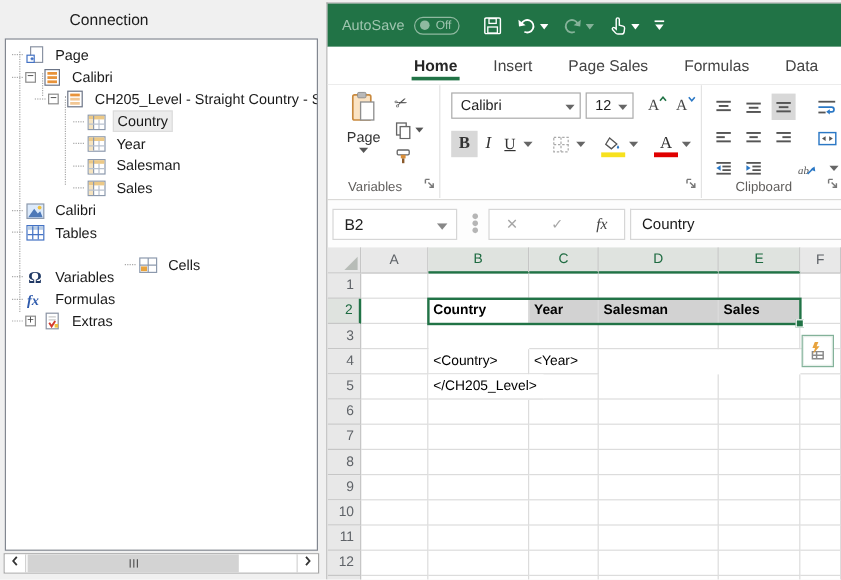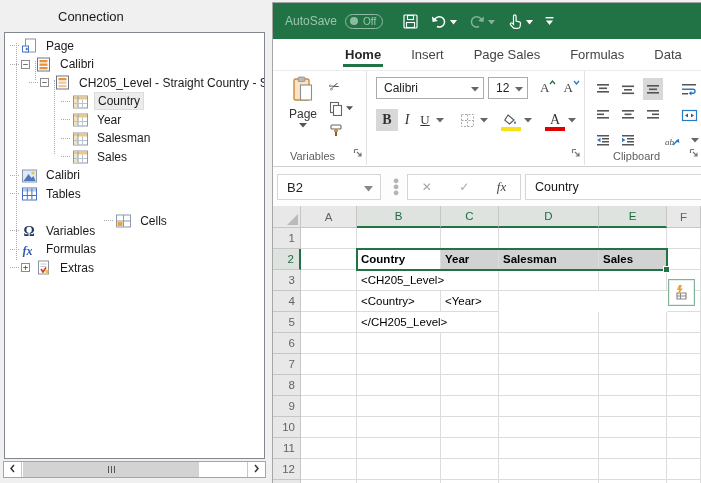--- a/index.html
+++ b/index.html
@@ -598,21 +598,20 @@
       <div class="cell" style="left: 394px; top: 22px; width: 34px; height: 21px;"></div>
       <div class="gh rowh sel-row" style="left: 0px; top: 43px; width: 28px; height: 21px;">2</div>
       <div class="cell" style="left: 28px; top: 43px; width: 56px; height: 21px;"></div>
       <div class="cell bold" style="left: 84px; top: 43px; width: 84px; height: 21px;">Country</div>
       <div class="cell bold range" style="left: 168px; top: 43px; width: 58px; height: 21px;">Year</div>
       <div class="cell bold range" style="left: 226px; top: 43px; width: 100px; height: 21px;">Salesman</div>
       <div class="cell bold range" style="left: 326px; top: 43px; width: 68px; height: 21px;">Sales</div>
       <div class="cell" style="left: 394px; top: 43px; width: 34px; height: 21px;"></div>
       <div class="gh rowh" style="left: 0px; top: 64px; width: 28px; height: 21px;">3</div>
       <div class="cell" style="left: 28px; top: 64px; width: 56px; height: 21px;"></div>
-      <div class="cell spill" style="left: 84px; top: 64px; width: 84px; height: 21px;">&lt;CH205_Level&gt;</div>
       <div class="cell" style="left: 168px; top: 64px; width: 58px; height: 21px;"></div>
       <div class="cell" style="left: 226px; top: 64px; width: 100px; height: 21px;"></div>
       <div class="cell" style="left: 326px; top: 64px; width: 68px; height: 21px;"></div>
       <div class="cell" style="left: 394px; top: 64px; width: 34px; height: 21px;"></div>
       <div class="gh rowh" style="left: 0px; top: 85px; width: 28px; height: 21px;">4</div>
       <div class="cell" style="left: 28px; top: 85px; width: 56px; height: 21px;"></div>
       <div class="cell" style="left: 84px; top: 85px; width: 84px; height: 21px;">&lt;Country&gt;</div>
       <div class="cell" style="left: 168px; top: 85px; width: 58px; height: 21px;">&lt;Year&gt;</div>
       <div class="cell" style="left: 394px; top: 85px; width: 34px; height: 21px;"></div>
       <div class="gh rowh" style="left: 0px; top: 106px; width: 28px; height: 21px;">5</div>

